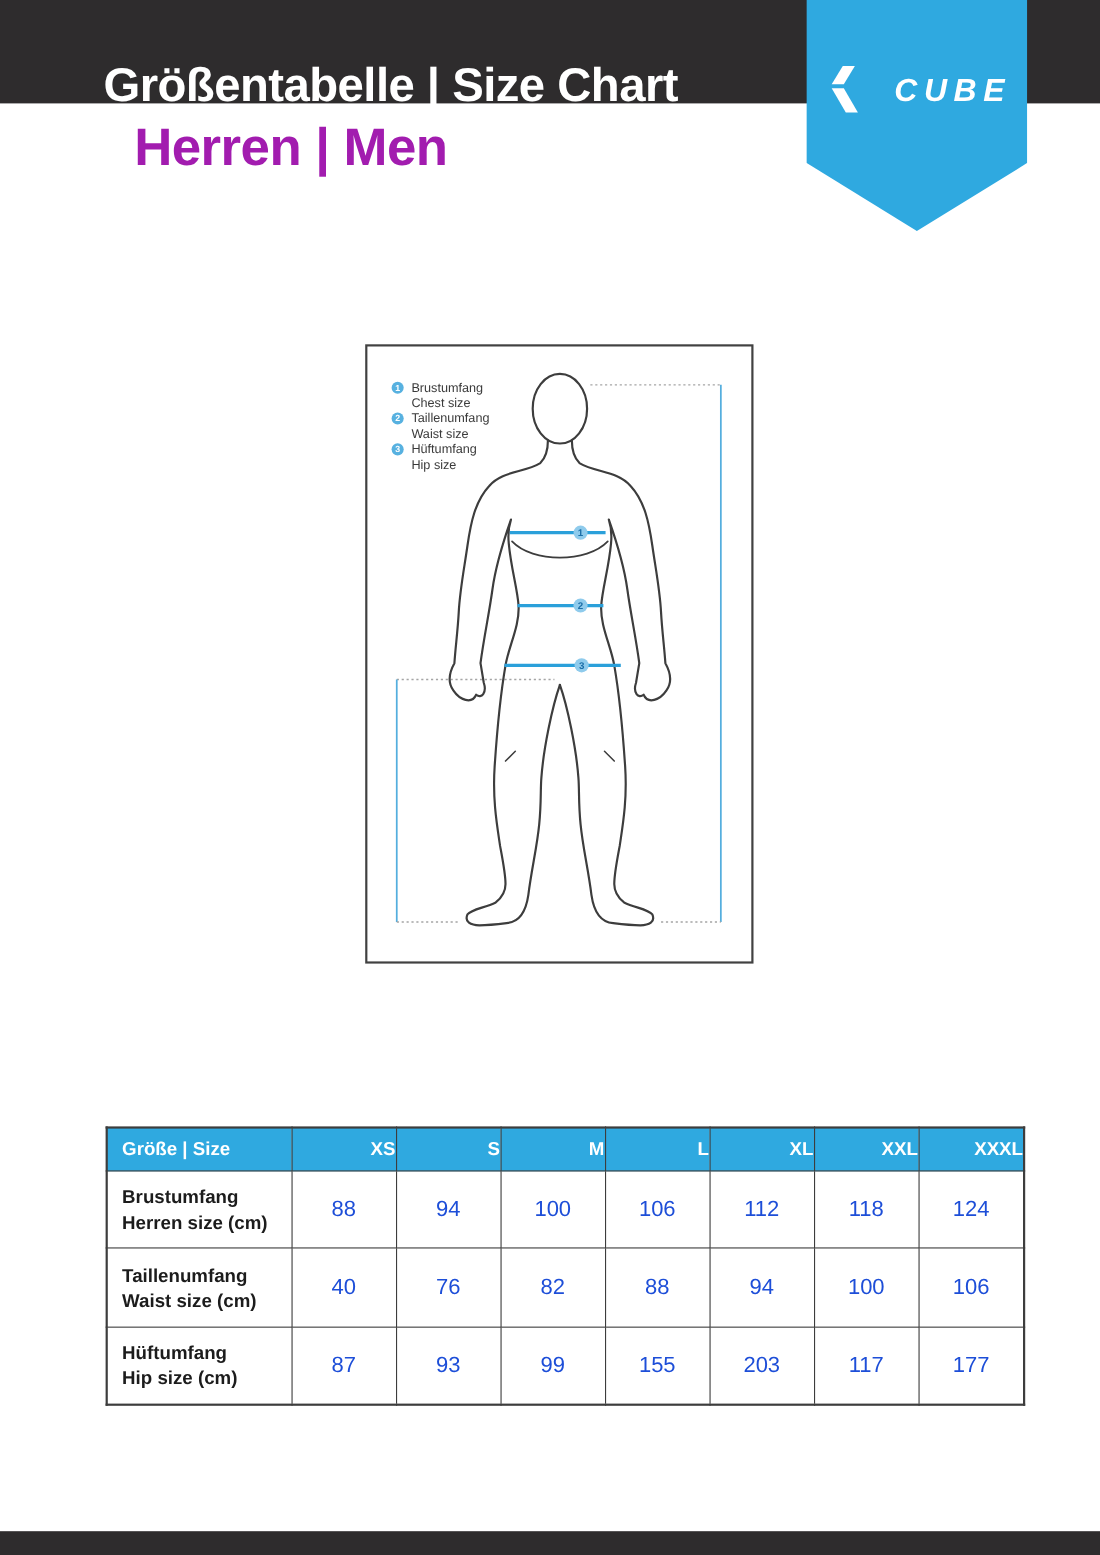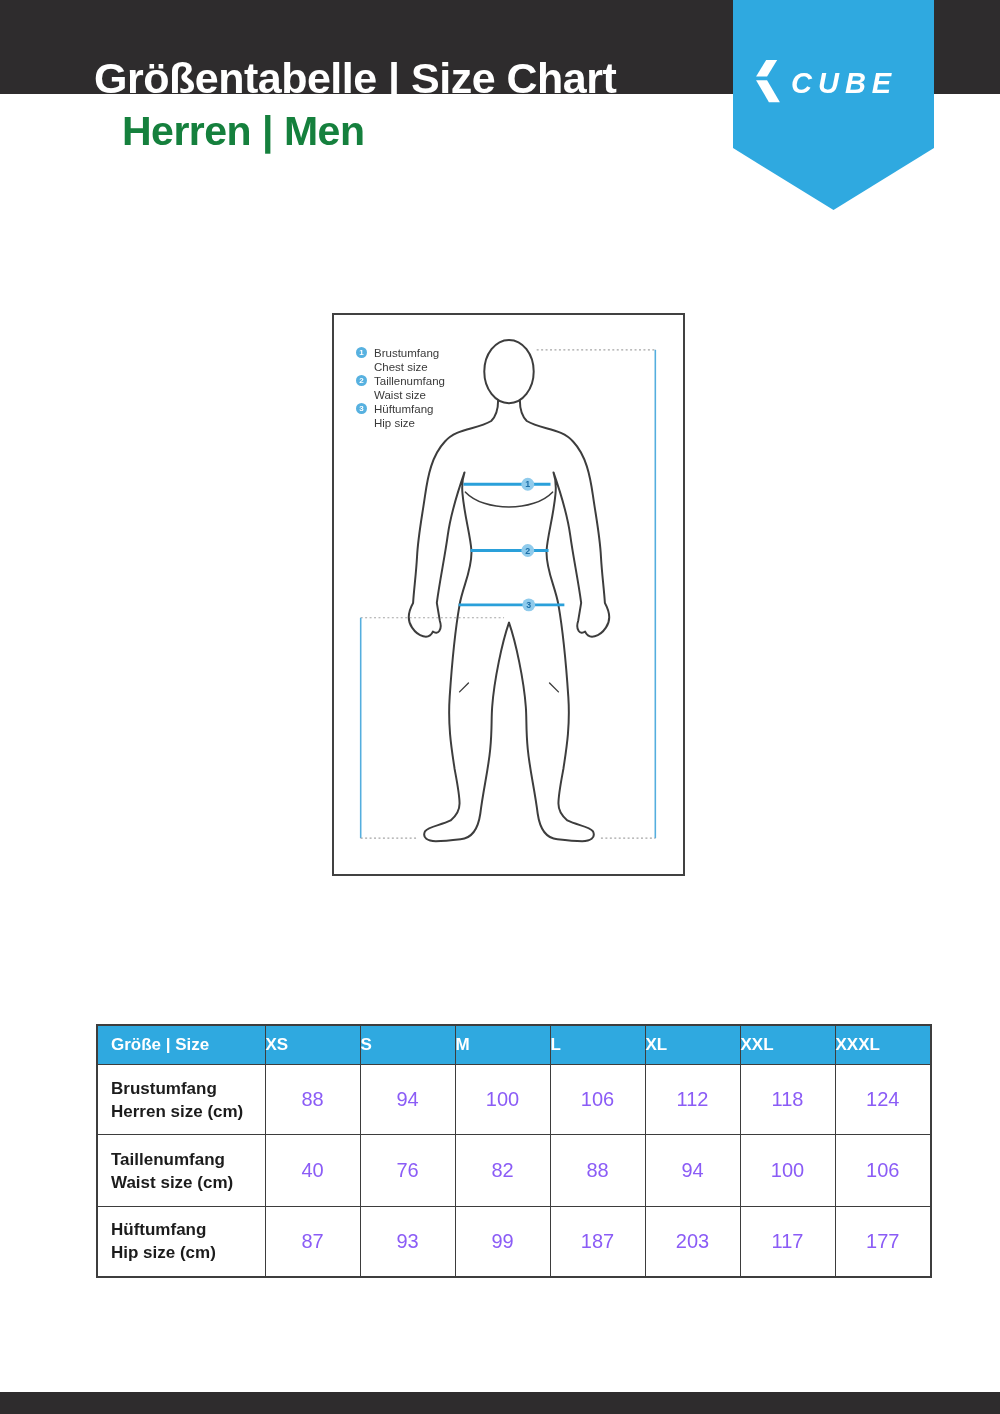--- a/index.html
+++ b/index.html
@@ -7,32 +7,32 @@
     position:relative;width:1000px;height:1414px;overflow:hidden;
     font-family:"Liberation Sans", sans-serif;background:#ffffff;
   }
   
   .header-bar{position:absolute;left:0;top:0;width:1000px;height:94px;background:#2e2c2d;}
   .page-title{
     position:absolute;left:94px;top:57px;font-size:43px;font-weight:bold;color:#ffffff;
     letter-spacing:-0.5px;line-height:1;white-space:nowrap;z-index:3;
   }
   .page-subtitle{
-    position:absolute;left:122px;top:111px;font-size:41px;font-weight:bold;color:#15803d;
+    position:absolute;left:122px;top:111px;font-size:48px;font-weight:bold;color:#a21caf;
     letter-spacing:-0.5px;line-height:1;white-space:nowrap;
   }
   .ribbon{
     position:absolute;left:733px;top:0;width:201px;height:210px;background:#2fa9e0;z-index:4;
     clip-path:polygon(0 0,100% 0,100% 70.5%,50% 100%,0 70.5%);
   }
   .logo-row{position:absolute;left:19px;top:60px;display:flex;align-items:center;gap:7px;}
   .logo-icon{width:32px;height:44px;display:block;}
   .brand-name{
     color:#ffffff;font-size:29px;font-weight:bold;font-style:italic;
-    letter-spacing:6px;line-height:1;padding-top:3px;
+    letter-spacing:6px;line-height:1;padding-top:3px;margin-left:22px;
   }
   
   .figure-panel{
     position:absolute;left:332px;top:313px;width:353px;height:563px;
     border:2px solid #414141;background:#ffffff;box-sizing:border-box;
   }
   .figure-svg{position:absolute;left:0;top:0;width:100%;height:100%;}
   .legend{
     position:absolute;left:22px;top:31px;z-index:2;
     display:grid;grid-template-columns:16px auto;column-gap:2px;row-gap:0;
@@ -44,30 +44,30 @@
   }
   
   .size-table{
     position:absolute;left:96px;top:1024px;width:834px;height:250px;
     border-collapse:collapse;table-layout:fixed;
   }
   .size-table th,.size-table td{border:1.5px solid #3d3d3d;padding:0;}
   .size-table{border:2px solid #3d3d3d;}
   .size-table thead th{
     background:#2fa9e0;color:#ffffff;font-size:17px;font-weight:bold;
-    height:38px;text-align:left;
+    height:38px;text-align:right;
   }
   .size-table thead th.first{text-align:left;padding-left:13px;}
   .size-table tbody th{
     text-align:left;padding-left:13px;font-size:17px;line-height:23px;
     font-weight:bold;color:#1c1c1c;background:#ffffff;
   }
   .size-table tbody th span{display:block;}
   .size-table tbody td{
-    text-align:center;font-size:20px;font-weight:400;color:#8b5cf6;background:#ffffff;
+    text-align:center;font-size:20px;font-weight:400;color:#1d4ed8;background:#ffffff;
   }
   .size-table tbody tr{height:70px;}
   
   .footer-bar{position:absolute;left:0;top:1392px;width:1000px;height:22px;background:#2e2c2d;}
 </style>
 </head>
 <body>
 
 <div class="page">
 
@@ -208,21 +208,21 @@
         <td>106</td>
       </tr>
       <tr>
         <th>
           <span>Hüftumfang</span>
           <span>Hip size (cm)</span>
         </th>
         <td>87</td>
         <td>93</td>
         <td>99</td>
-        <td>187</td>
+        <td>155</td>
         <td>203</td>
         <td>117</td>
         <td>177</td>
       </tr>
     </tbody>
   </table>
 
   <div class="footer-bar"></div>
 </div>
 

